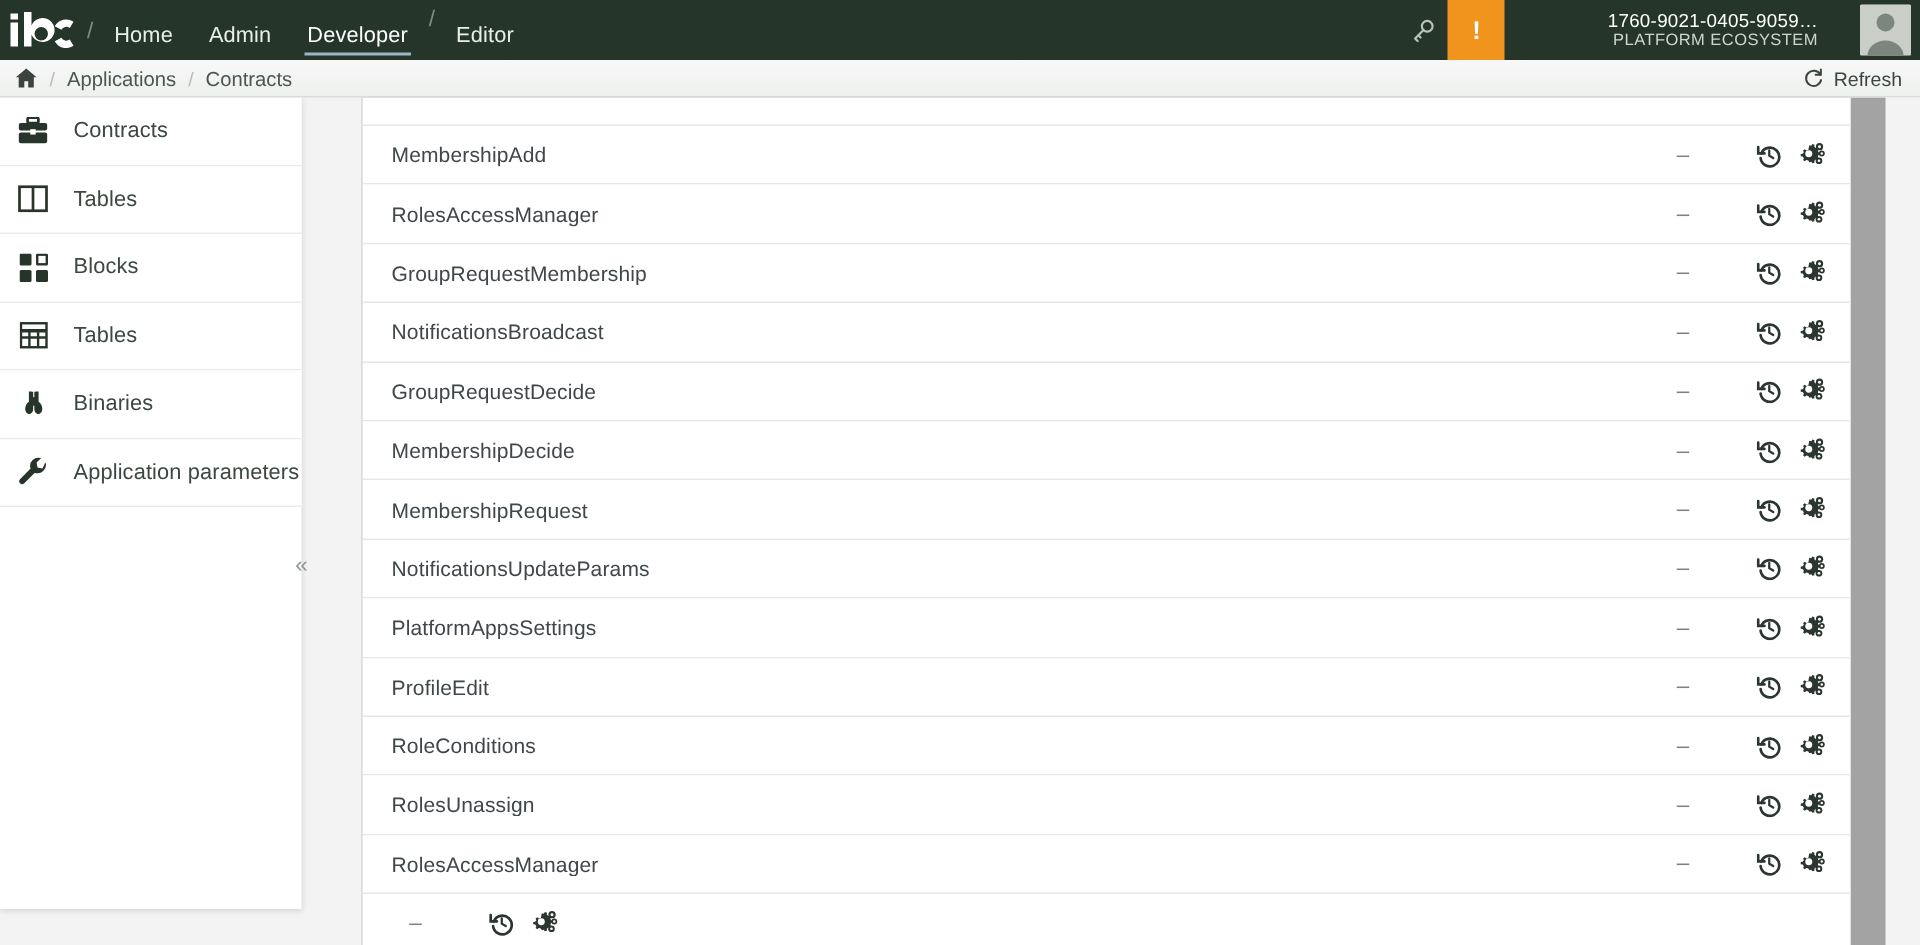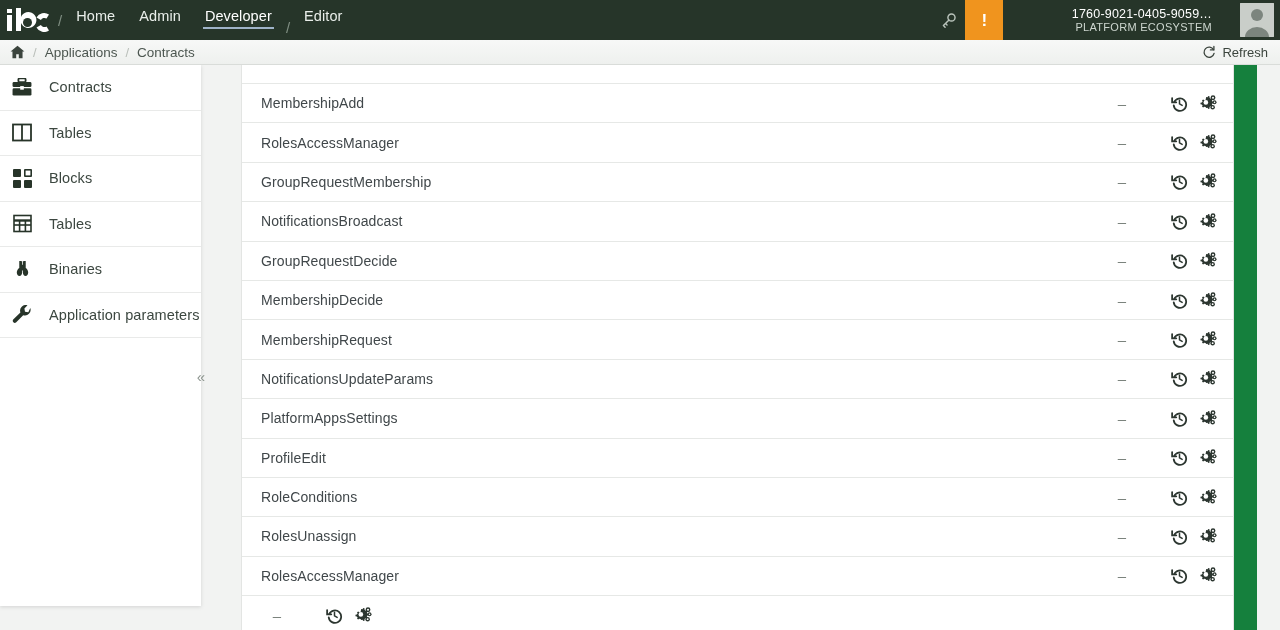--- a/index.html
+++ b/index.html
@@ -18,21 +18,21 @@
   .logo {
     width: 56px; height: 40px;
     display: flex; align-items: center; justify-content: center;
     flex: 0 0 auto;
   }
   .logo svg { display: block; }
   .nav-sep {
     color: #7f8e82; font-size: 15px; font-weight: 300;
     padding: 0 2px; user-select: none;
   }
-  .nav-items { display: flex; align-items: flex-end; gap: 0; height: 32px; }
+  .nav-items { display: flex; align-items: flex-start; gap: 0; height: 32px; }
   .nav-link {
     color: #e9eeea; font-size: 14.5px; letter-spacing: .1px;
     padding: 0 12px; height: 40px; line-height: 40px;
     position: relative; cursor: pointer; white-space: nowrap;
   }
   .nav-link.active { color: #ffffff; }
   .nav-link.active::after {
     content: ""; position: absolute;
     left: 10px; right: 10px; bottom: 7px; height: 2px;
     background: #9fb3c8;
@@ -121,21 +121,21 @@
     display: flex; align-items: center; justify-content: center;
     color: #8d958f; font-size: 15px; cursor: pointer; user-select: none;
   }
 
   
   .gutter { width: 40px; flex: 0 0 40px; background: #f2f3f2; }
 
   
   .content {
     flex: 1 1 auto; position: relative; overflow: hidden;
-    background: #15803d;
+    background: #a3a3a3;
   }
   .tablewrap {
     position: absolute; left: 0; top: 0; right: 23px;
     background: #ffffff;
     border-left: 1px solid #e3e5e3; border-right: 1px solid #e3e5e3;
   }
   .row-stub {
     height: 19px; border-bottom: 1px solid #e6e8e6; background: #fff;
   }
   .row {

